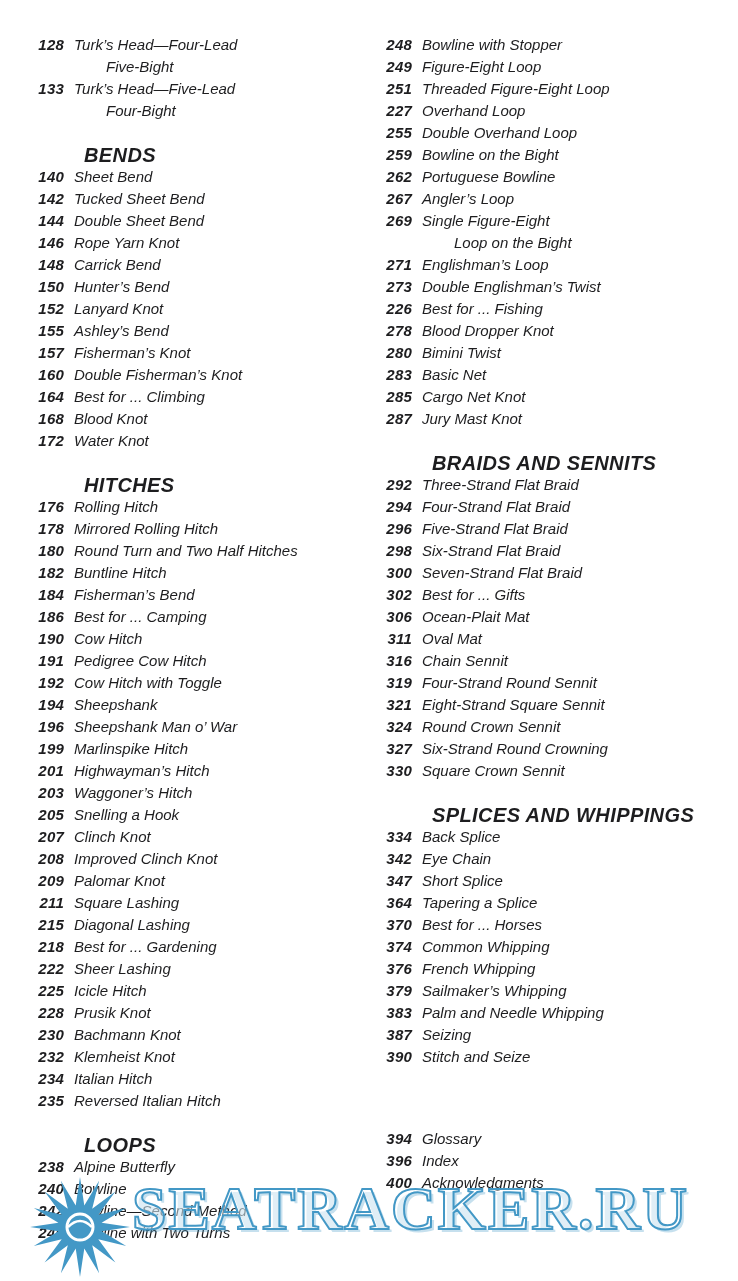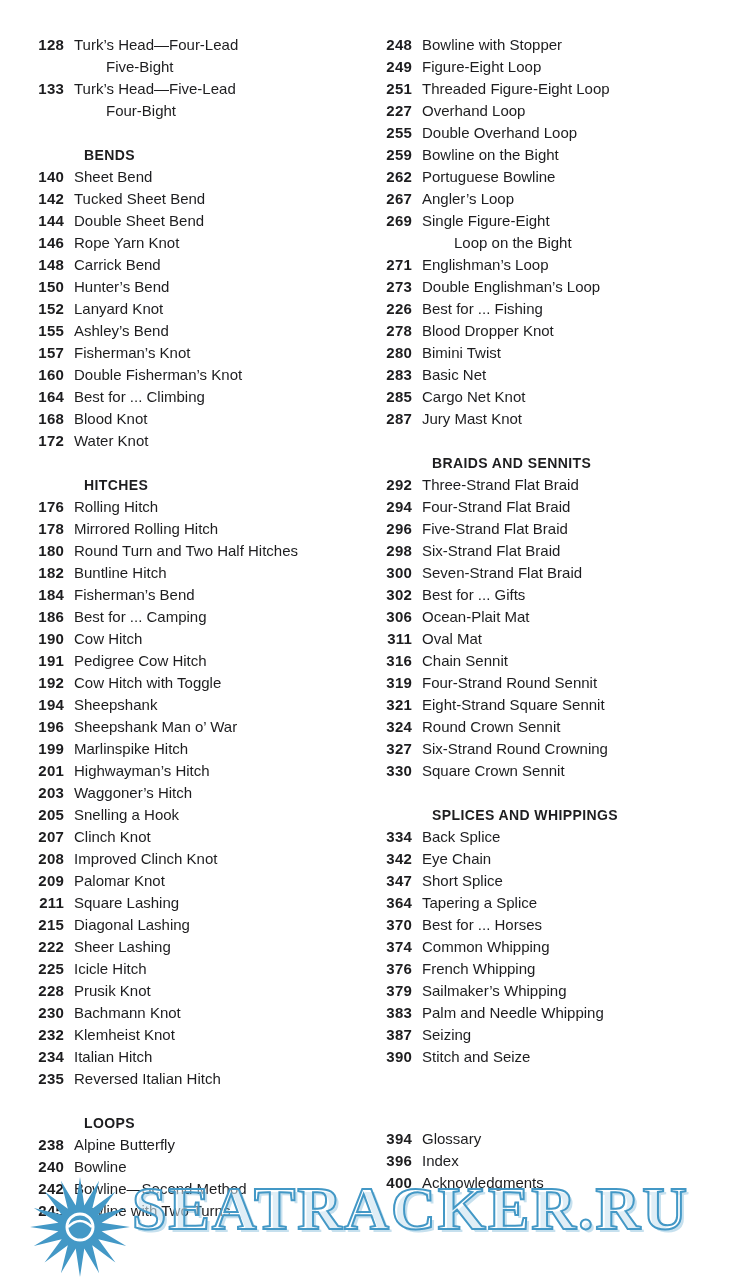--- a/index.html
+++ b/index.html
@@ -9,29 +9,30 @@
     height: 1281px;
     background: #ffffff;
     font-family: "Liberation Sans", sans-serif;
     color: #1d1d1f;
     position: relative;
     overflow: hidden;
   }
   .toc {
     display: flex;
     padding-top: 34px;
+    font-style: italic;
   }
   .col { flex: none; }
   .col-left  { width: 320px; margin-left: 26px; }
   .col-right { width: 330px; margin-left: 28px; }
   .section:not(:first-child) { margin-top: 22px; }
   .section.gap-large { margin-top: 60px; }
   .heading {
     font-weight: bold;
-    font-size: 14px;
+    font-size: 20px;
     line-height: 22px;
     padding-left: 58px;
     letter-spacing: 0.4px;
   }
   .entry {
     display: flex;
     font-size: 15px;
     line-height: 22px;
   }
   .num {
@@ -295,20 +296,26 @@
               <span class="line first-line">Square Lashing</span>
             </span>
           </div>
           <div class="entry">
             <span class="num">215</span>
             <span class="title">
               <span class="line first-line">Diagonal Lashing</span>
             </span>
           </div>
           <div class="entry">
+            <span class="num">218</span>
+            <span class="title">
+              <span class="line first-line">Best for ... Gardening</span>
+            </span>
+          </div>
+          <div class="entry">
             <span class="num">222</span>
             <span class="title">
               <span class="line first-line">Sheer Lashing</span>
             </span>
           </div>
           <div class="entry">
             <span class="num">225</span>
             <span class="title">
               <span class="line first-line">Icicle Hitch</span>
             </span>
@@ -431,21 +438,21 @@
           </div>
           <div class="entry">
             <span class="num">271</span>
             <span class="title">
               <span class="line first-line">Englishman’s Loop</span>
             </span>
           </div>
           <div class="entry">
             <span class="num">273</span>
             <span class="title">
-              <span class="line first-line">Double Englishman’s Loop</span>
+              <span class="line first-line">Double Englishman’s Twist</span>
             </span>
           </div>
           <div class="entry">
             <span class="num">226</span>
             <span class="title">
               <span class="line first-line">Best for ... Fishing</span>
             </span>
           </div>
           <div class="entry">
             <span class="num">278</span>

